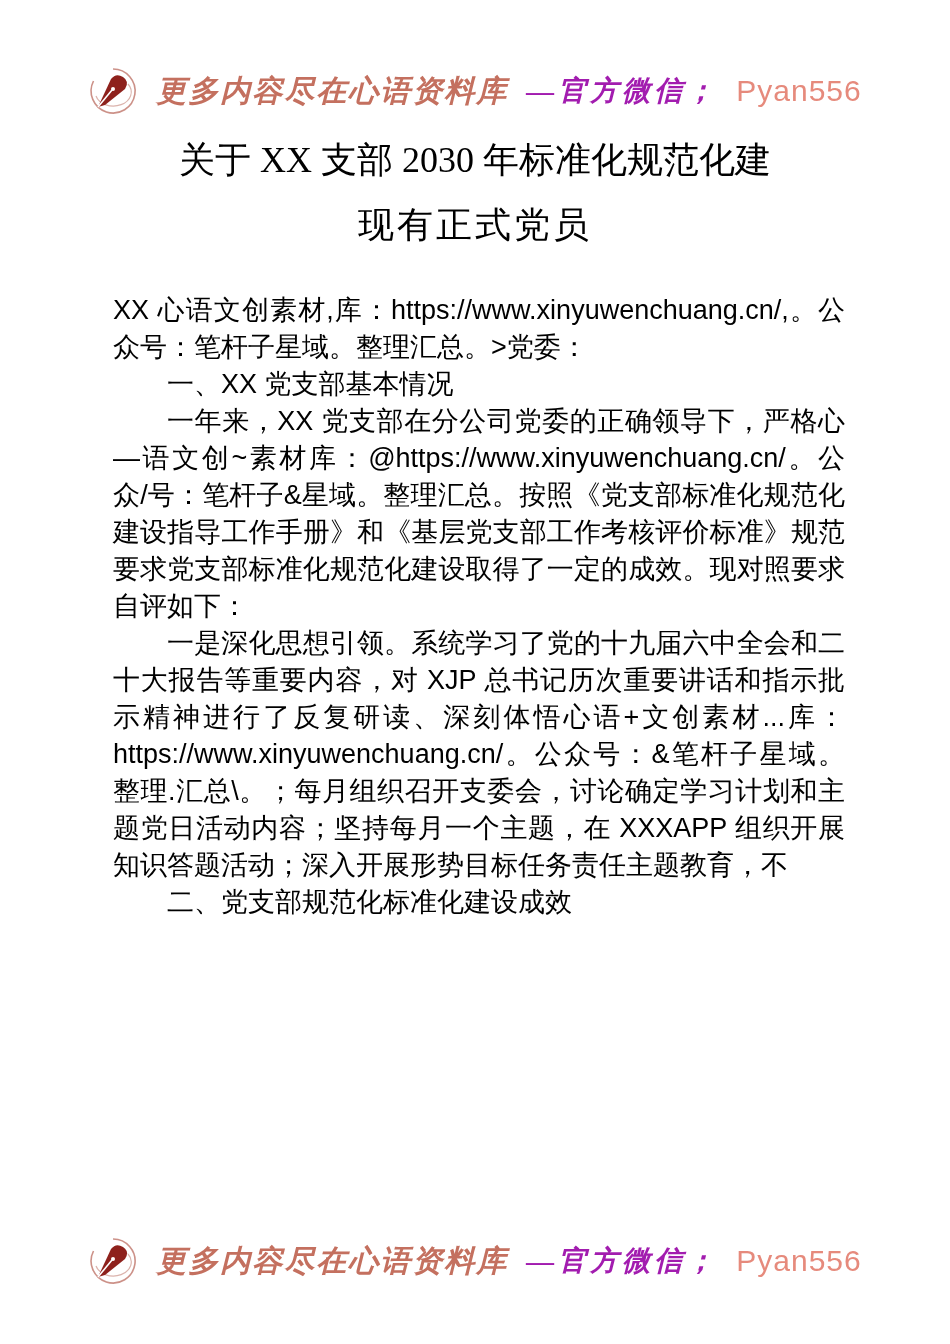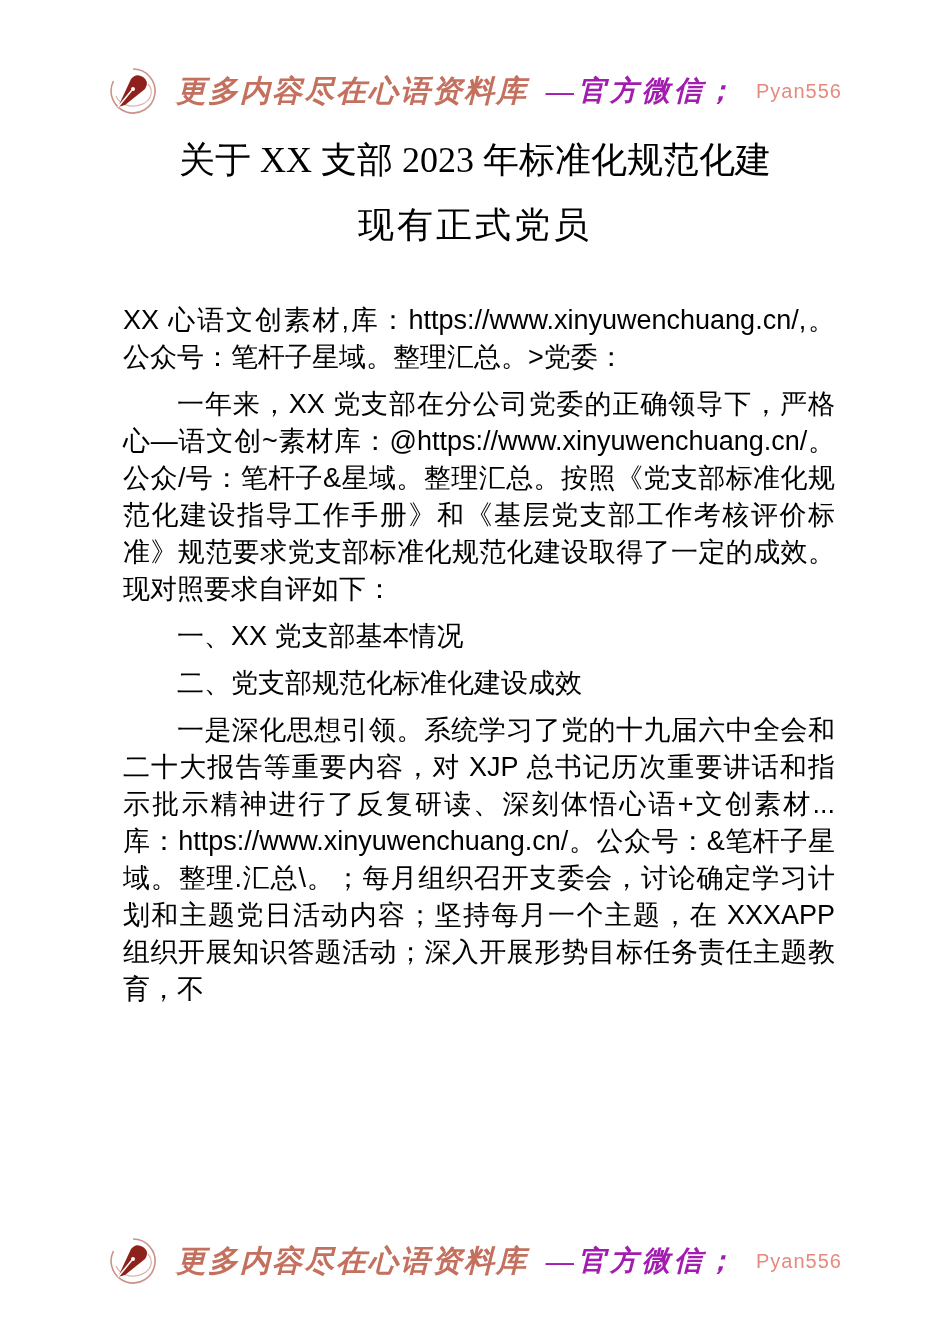--- a/index.html
+++ b/index.html
@@ -24,38 +24,38 @@
     font-style:italic;font-weight:bold;
     font-size:30px;color:#c4705f;letter-spacing:2px;
   }
   .wm-wechat{
     font-family:"Liberation Serif","DejaVu Serif",serif;
     font-style:italic;font-weight:bold;
     font-size:28px;color:#a21caf;letter-spacing:4px;
   }
   .wm-id{
     font-family:"Liberation Sans","DejaVu Sans",sans-serif;
-    font-size:20px;color:#e68a7c;letter-spacing:1px;
+    font-size:30px;color:#e68a7c;letter-spacing:1px;
   }
   
   .doc-title{
     position:absolute;top:128px;left:75px;width:800px;
     text-align:center;
     font-family:"Liberation Serif","DejaVu Serif",serif;
     font-size:36px;line-height:65px;color:#000000;
     font-weight:normal;
   }
   .doc-title .t2{letter-spacing:3px;}
   
   .doc-body{
     position:absolute;top:292px;left:113px;width:732px;
     font-size:27px;line-height:37px;color:#000000;
     text-align:justify;
   }
-  .doc-body p{margin:10px;padding:0;}
+  .doc-body p{margin:0;padding:0;}
   .doc-body p.indent{text-indent:2em;}
   .gray{color:#595959;}
 </style>
 </head>
 <body>
 
 <div class="page">
 
   <div class="watermark header">
     <svg class="wm-logo" viewBox="0 0 50 50">
@@ -64,30 +64,30 @@
       <path d="M10 41 L23 13 Q28 6.5 35 11 Q42 15.5 37 23 L17 39 Z" fill="#8e211c"></path>
       <path d="M10 41 L24 24" stroke="#ffffff" stroke-width="1.6"></path>
       <circle cx="25" cy="23" r="2" fill="#ffffff"></circle>
     </svg>
     <span class="wm-main">更多内容尽在心语资料库</span>
       <span class="wm-wechat">—官方微信；</span>
       <span class="wm-id">Pyan556</span>
   </div>
 
   <div class="doc-title">
-    <div class="t1">关于 XX 支部 2023 年标准化规范化建</div>
+    <div class="t1">关于 XX 支部 2030 年标准化规范化建</div>
     <div class="t2">现有正式党员</div>
   </div>
 
   <div class="doc-body">
     <p><span>XX 心语文创素材,库：https://www.xinyuwenchuang.cn/,。公众号：笔杆子星域。整理汇总。&gt;党委：</span></p>
+    <p class="indent"><span>一、XX 党支部基本情况</span></p>
     <p class="indent"><span>一年来，XX 党支部在分公司党委的正确领导下，严格心—语文创~素材库：@https://www.xinyuwenchuang.cn/。公众/号：笔杆子&amp;星域。整理汇总。按照《党支部标准化规范化建设指导工作手册》和《基层党支部工作考核评价标准》规范要求党支部标准化规范化建设取得了一定的成效。现对照要求自评如下：</span></p>
-    <p class="indent"><span>一、XX 党支部基本情况</span></p>
+    <p class="indent"><span>一是深化思想引领。系统学习了党的十九届六中全会和二十大报告等重要内容，对 XJP 总书记历次重要讲话和指示批示精神进行了反复研读、深刻体悟心语+文创素材...库：https://www.xinyuwenchuang.cn/。公众号：&amp;笔杆子星域。整理.汇总\。；每月组织召开支委会，讨论确定学习计划和主题党日活动内容；坚持每月一个主题，在 XXXAPP 组织开展知识答题活动；深入开展形势目标任务责任主题教育，不</span></p>
     <p class="indent"><span>二、党支部规范化标准化建设成效</span></p>
-    <p class="indent"><span>一是深化思想引领。系统学习了党的十九届六中全会和二十大报告等重要内容，对 XJP 总书记历次重要讲话和指示批示精神进行了反复研读、深刻体悟心语+文创素材...库：https://www.xinyuwenchuang.cn/。公众号：&amp;笔杆子星域。整理.汇总\。；每月组织召开支委会，讨论确定学习计划和主题党日活动内容；坚持每月一个主题，在 XXXAPP 组织开展知识答题活动；深入开展形势目标任务责任主题教育，不</span></p>
   </div>
 
   <div class="watermark footer">
     <svg class="wm-logo" viewBox="0 0 50 50">
       <path d="M25 3 A22 22 0 1 1 5.5 15" fill="none" stroke="#b05648" stroke-width="1.6" opacity="0.65"></path>
       <path d="M8 30 A18 14 0 1 0 40 18" fill="none" stroke="#b05648" stroke-width="1.2" opacity="0.45"></path>
       <path d="M10 41 L23 13 Q28 6.5 35 11 Q42 15.5 37 23 L17 39 Z" fill="#8e211c"></path>
       <path d="M10 41 L24 24" stroke="#ffffff" stroke-width="1.6"></path>
       <circle cx="25" cy="23" r="2" fill="#ffffff"></circle>
     </svg>

